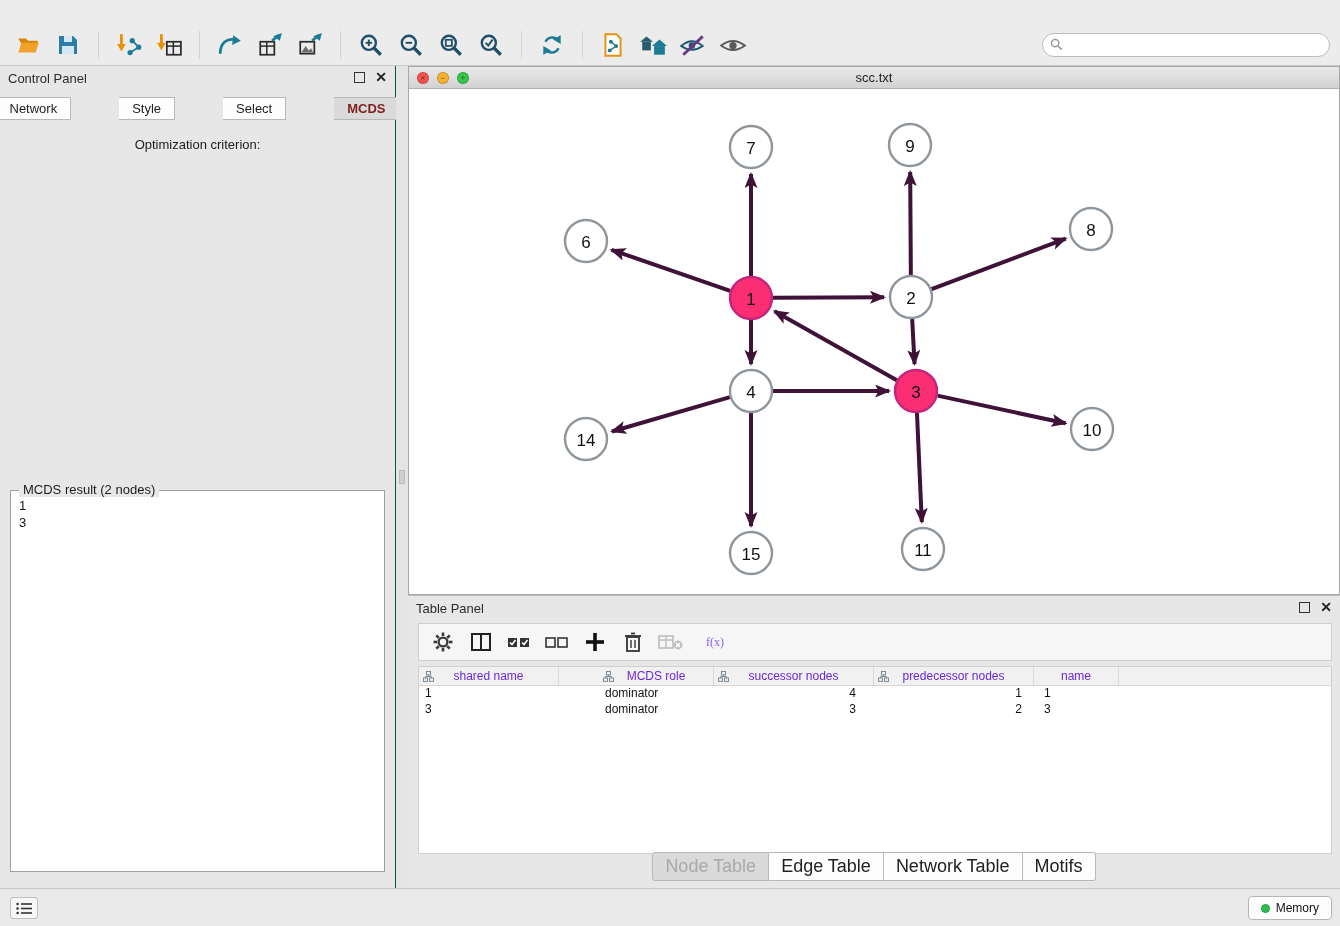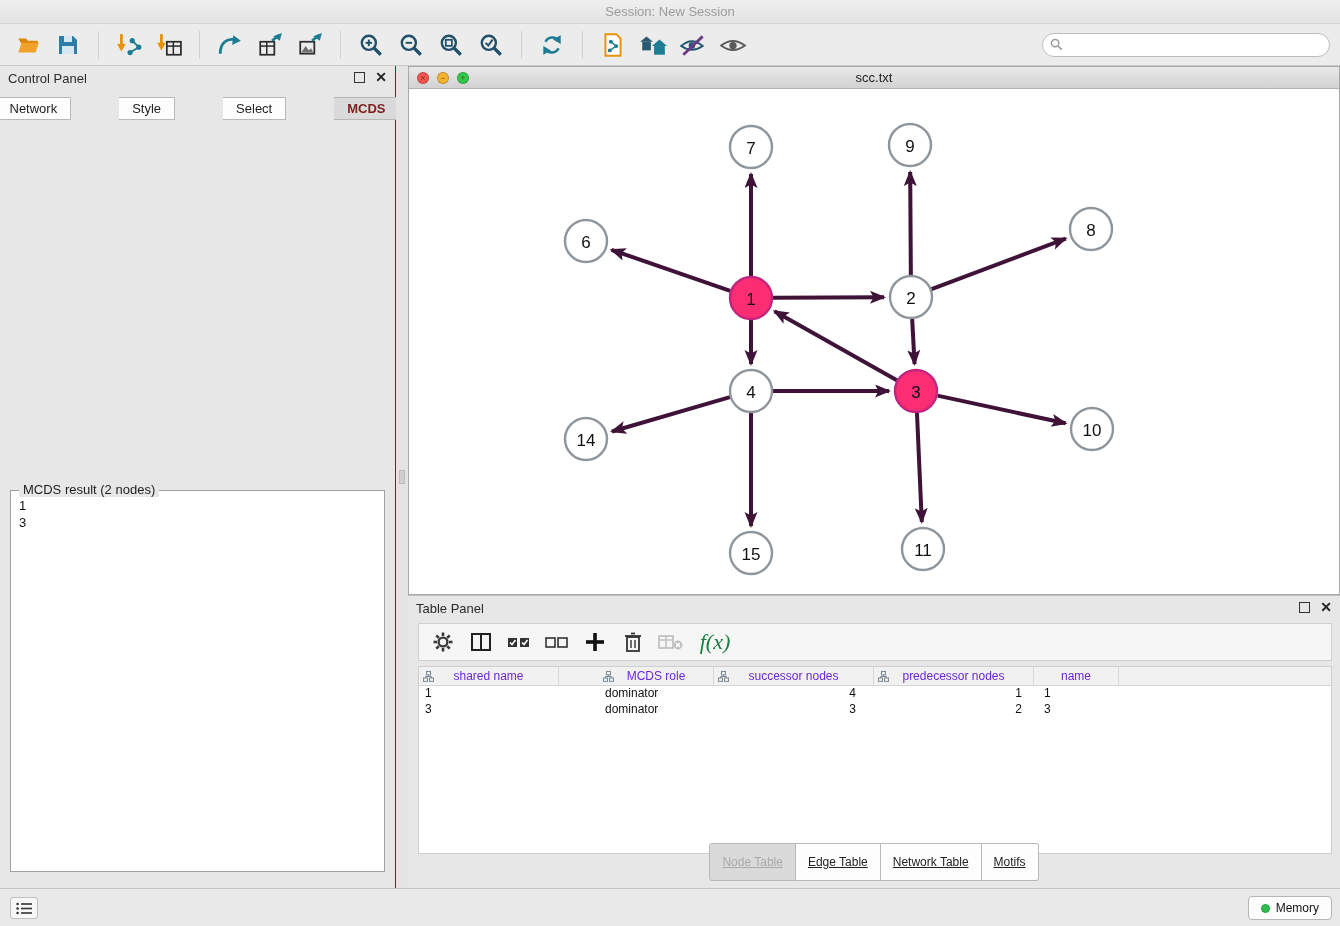--- a/index.html
+++ b/index.html
@@ -56,51 +56,48 @@
   .light.yellow { background:#f6b231; }
   .light.green { background:#34c84a; }
   .nw-content { position:absolute; top:22px; left:0; right:0; bottom:0; background:#ffffff; overflow:hidden; }
   .nw-content svg { display:block; }
 
   
   .table-panel { position:absolute; top:595px; left:408px; right:0; bottom:38px; background:#e7e7e7; border-top:1px solid #bdbdbd; }
   .tp-toolbar { position:absolute; top:27px; left:10px; right:8px; height:38px; background:#f6f6f6; border:1px solid #cfcfcf;
     display:flex; align-items:center; gap:6px; padding:0 8px; }
   .tpb { width:32px; height:30px; border:none; background:transparent; display:flex; align-items:center; justify-content:center; cursor:pointer; }
-  .fx-label { font-family:"Liberation Serif", serif; font-style:italic; font-size:22px; color:#15803d; }
+  .fx-label { font-family:"Liberation Serif", serif; font-size:12px; color:#8b5cf6; }
   .tp-table { position:absolute; top:70px; left:10px; right:8px; bottom:34px; background:#fff; border:1px solid #cfcfcf; overflow:hidden; }
   .tp-head { display:flex; height:19px; background:#f1f1f1; border-bottom:1px solid #d6d6d6; }
   .th { display:flex; align-items:center; justify-content:center; gap:4px; font-size:12px; color:#6d28d9; border-right:1px solid #d8d8d8; position:relative; }
   .th svg { position:absolute; left:4px; top:4px; }
   .tp-row { display:flex; height:16px; font-size:12px; color:#111; background:#fff; }
   .td { overflow:hidden; white-space:nowrap; }
   .c0{width:140px;} .c1{width:115px;margin-left:40px;} .c2{width:160px;} .c3{width:160px;} .c4{width:85px;}
   .td.c0{padding-left:6px;} .td.c1{padding-left:6px;} .td.c2{text-align:right;padding-right:18px;} .td.c3{text-align:right;padding-right:12px;} .td.c4{padding-left:10px;}
   .tp-tabs { position:absolute; bottom:7px; left:0; right:0; display:flex; justify-content:center; }
-  .tp-tab { border:1px solid #b8b8b8; border-left-width:0; background:#fdfdfd; font-size:12px; color:#222; padding:11px 12px; cursor:pointer;text-decoration:underline; }
+  .tp-tab { border:1px solid #b8b8b8; border-left-width:0; background:#fdfdfd; font-size:18px; color:#222; padding:3px 12px; cursor:pointer; }
   .tp-tab:first-child { border-left-width:1px; border-radius:3px 0 0 3px; }
   .tp-tab:last-child { border-radius:0 3px 3px 0; }
   .tp-tab.active { background:#dadada; color:#a9a9a9; }
 
   
   .statusbar { position:absolute; bottom:0; left:0; right:0; height:38px; background:#e9e9e9; border-top:1px solid #c6c6c6; }
   .sb-list-btn { position:absolute; left:10px; top:8px; width:28px; height:22px; background:#f7f7f7; border:1px solid #bfbfbf; border-radius:3px;
     display:flex; align-items:center; justify-content:center; cursor:pointer; }
   .memory-btn { position:absolute; right:8px; top:7px; height:24px; background:#fdfdfd; border:1px solid #b5b5b5; border-radius:4px;
     display:flex; align-items:center; gap:6px; font-size:12px; color:#111; padding:0 12px; cursor:pointer; }
   .mem-dot { width:9px; height:9px; border-radius:50%; background:#2ebd4e; border:1px solid #1d9e3c; }
 </style>
 </head>
 <body>
 
 <div class="window">
 
-  <div class="titlebar">
-    <span>Session: New Session</span>
-  </div>
 
   <div class="toolbar">
     <button class="tb">
       <svg width="26" height="26" viewBox="0 0 24 24">
         <path d="M3 6 h7 l2 2 h9 v3 H6 Z" fill="#d8860b"></path>
         <path d="M6 10 h16 l-3 9 H3 Z" fill="#f2a22a"></path>
       </svg>
     </button>
     <button class="tb">
       <svg width="24" height="24" viewBox="0 0 24 24">
@@ -239,20 +236,21 @@
     <div class="panel-icons">
       <button class="float-btn"></button>
       <button class="close-btn">✕</button>
     </div>
     <div class="cp-tabs">
       <button class="cp-tab">Network</button>
       <button class="cp-tab">Style</button>
       <button class="cp-tab">Select</button>
       <button class="cp-tab active">MCDS</button>
     </div>
+    <div class="cp-opt-label">Optimization criterion:</div>
     <div class="result-box">
       <div class="result-legend">MCDS result (2 nodes)</div>
       <div class="result-lines">
         <div>1</div>
         <div>3</div>
       </div>
     </div>
   </div>
 
   <div class="vsplit">

